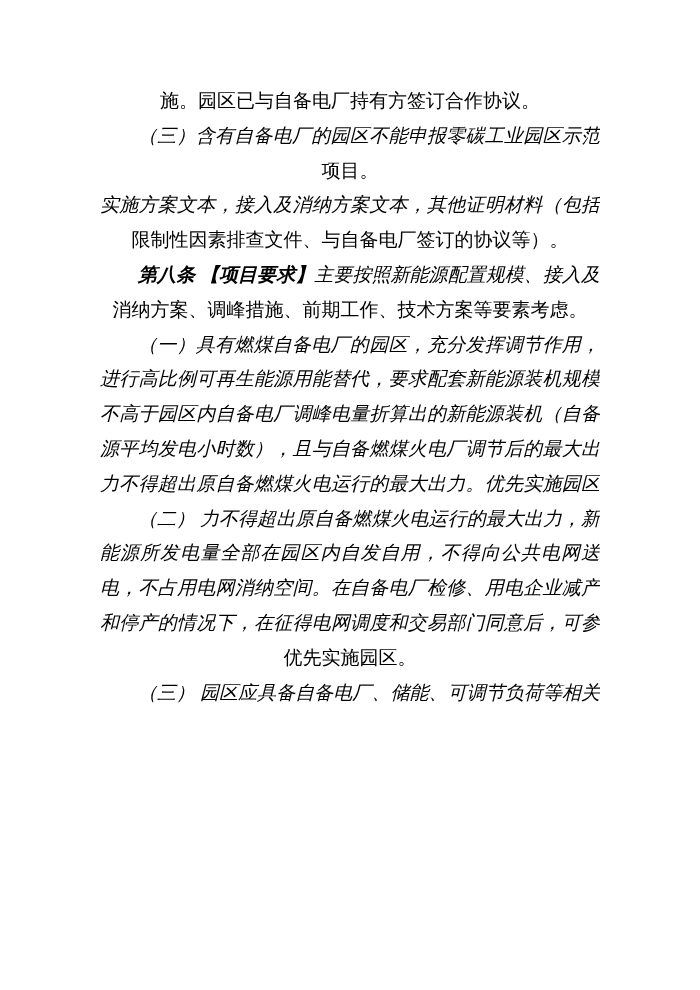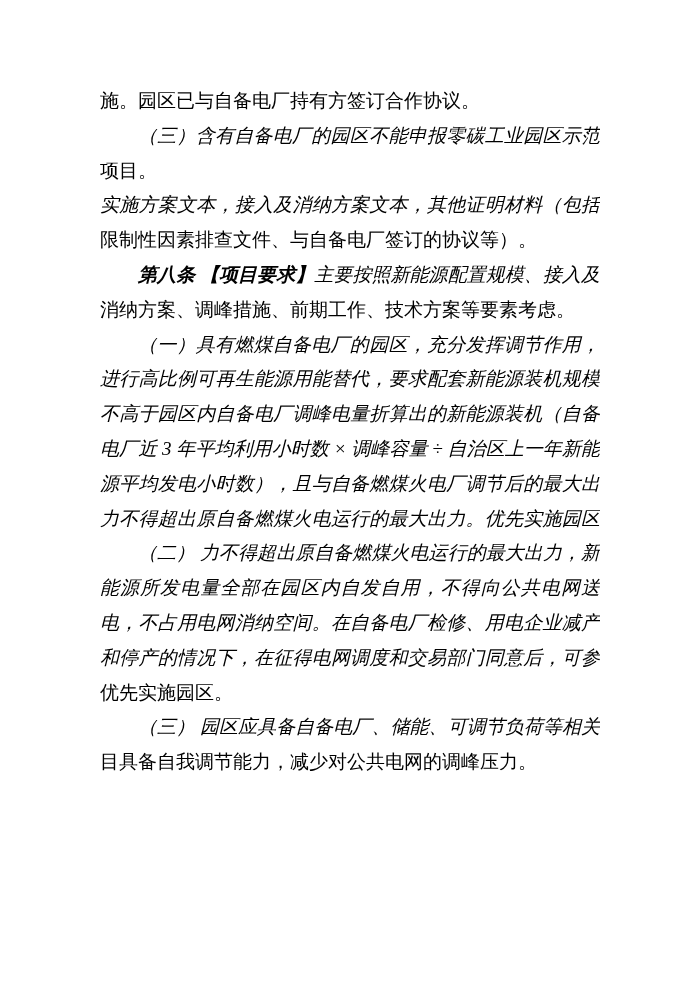--- a/index.html
+++ b/index.html
@@ -21,21 +21,21 @@
     width: 500px;
     font-family: "Liberation Serif", "DejaVu Serif", serif;
     font-size: 19px;
     line-height: 34.8px;
     color: #000000;
     letter-spacing: 0;
   }
   .line {
     height: 34.8px;
     overflow: hidden;
-    text-align: left;
+    text-align: center;
     white-space: normal;
   }
   .line.justify {
     text-align: justify;
     text-align-last: justify;
     font-style: italic;
   }
   .line.indent {
     text-indent: 38px;
   }
@@ -51,24 +51,22 @@
       <div class="line"><span>施。园区已与自备电厂持有方签订合作协议。</span></div>
       <div class="line justify indent"><span>（三）含有自备电厂的园区不能申报零碳工业园区示范</span></div>
       <div class="line"><span>项目。</span></div>
       <div class="line justify"><span>实施方案文本，接入及消纳方案文本，其他证明材料（包括</span></div>
       <div class="line"><span>限制性因素排查文件、与自备电厂签订的协议等）。</span></div>
       <div class="line justify indent"><span class="bold">第八条 【项目要求】</span><span>主要按照新能源配置规模、接入及</span></div>
       <div class="line"><span>消纳方案、调峰措施、前期工作、技术方案等要素考虑。</span></div>
       <div class="line justify indent"><span>（一）具有燃煤自备电厂的园区，充分发挥调节作用，</span></div>
       <div class="line justify"><span>进行高比例可再生能源用能替代，要求配套新能源装机规模</span></div>
       <div class="line justify"><span>不高于园区内自备电厂调峰电量折算出的新能源装机（自备</span></div>
-      <div class="line justify"><span>电厂近 3 年平均利用小时数 × 调峰容量 ÷ 自治区上一年新能</span></div>
       <div class="line justify"><span>源平均发电小时数），且与自备燃煤火电厂调节后的最大出</span></div>
       <div class="line justify"><span>力不得超出原自备燃煤火电运行的最大出力。优先实施园区</span></div>
       <div class="line justify indent"><span>（二） 力不得超出原自备燃煤火电运行的最大出力，新</span></div>
       <div class="line justify"><span>能源所发电量全部在园区内自发自用，不得向公共电网送</span></div>
       <div class="line justify"><span>电，不占用电网消纳空间。在自备电厂检修、用电企业减产</span></div>
       <div class="line justify"><span>和停产的情况下，在征得电网调度和交易部门同意后，可参</span></div>
       <div class="line"><span>优先实施园区。</span></div>
       <div class="line justify indent"><span>（三） 园区应具备自备电厂、储能、可调节负荷等相关</span></div>
-      <div class="line"><span>目具备自我调节能力，减少对公共电网的调峰压力。</span></div>
     </div>
 </div>
 
 </body></html>

